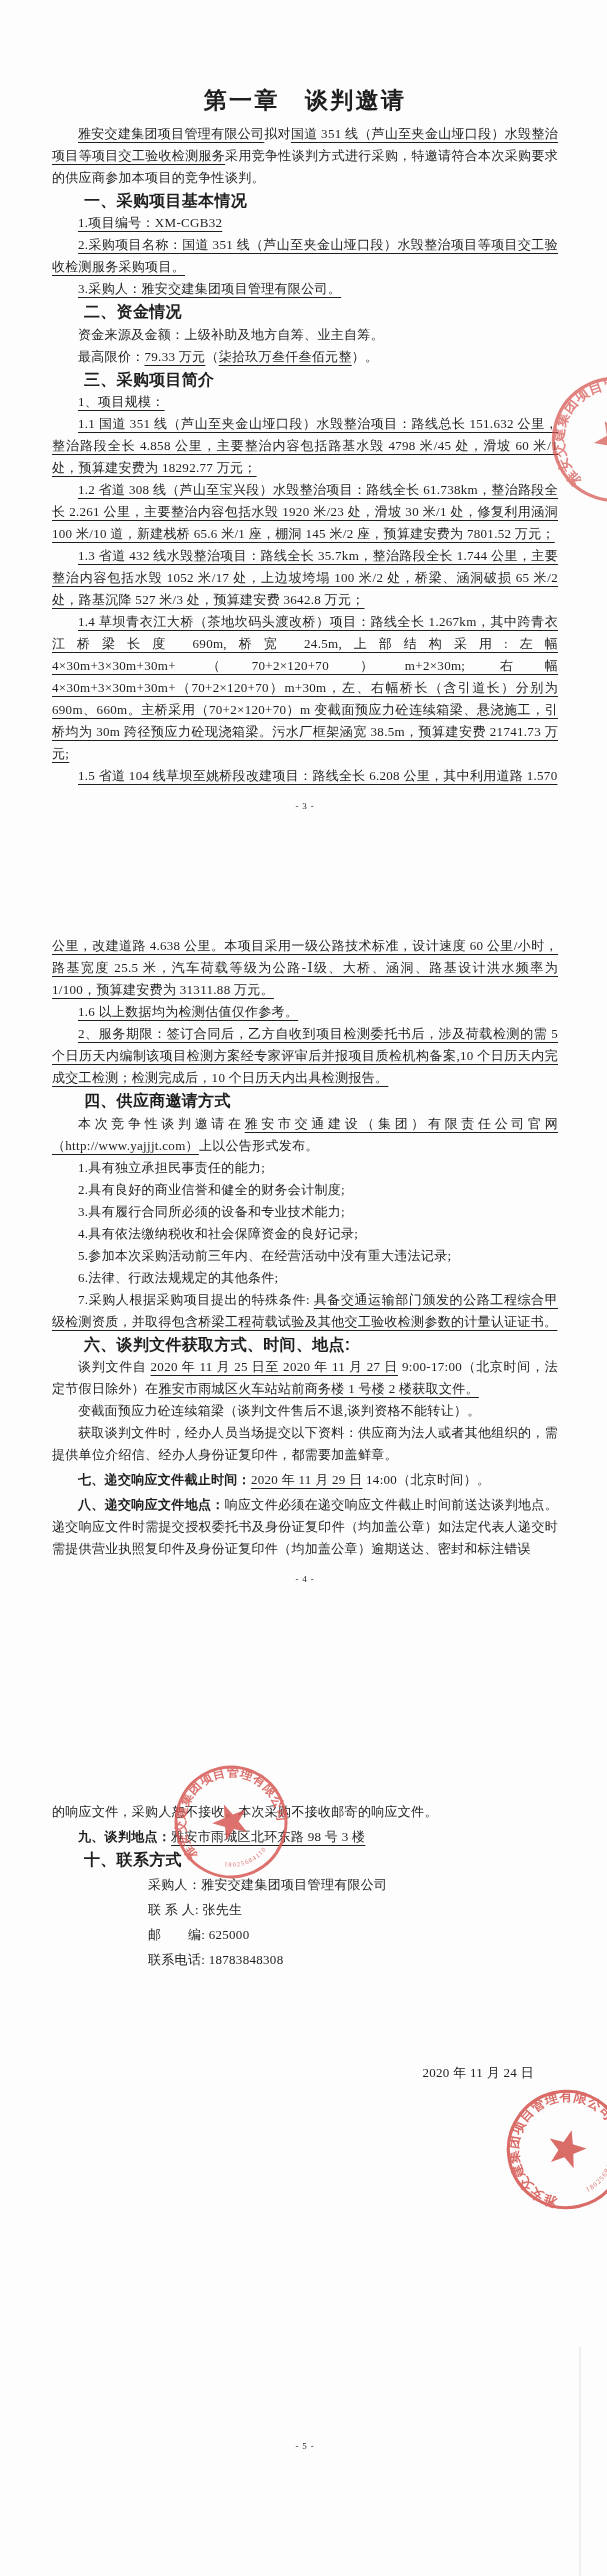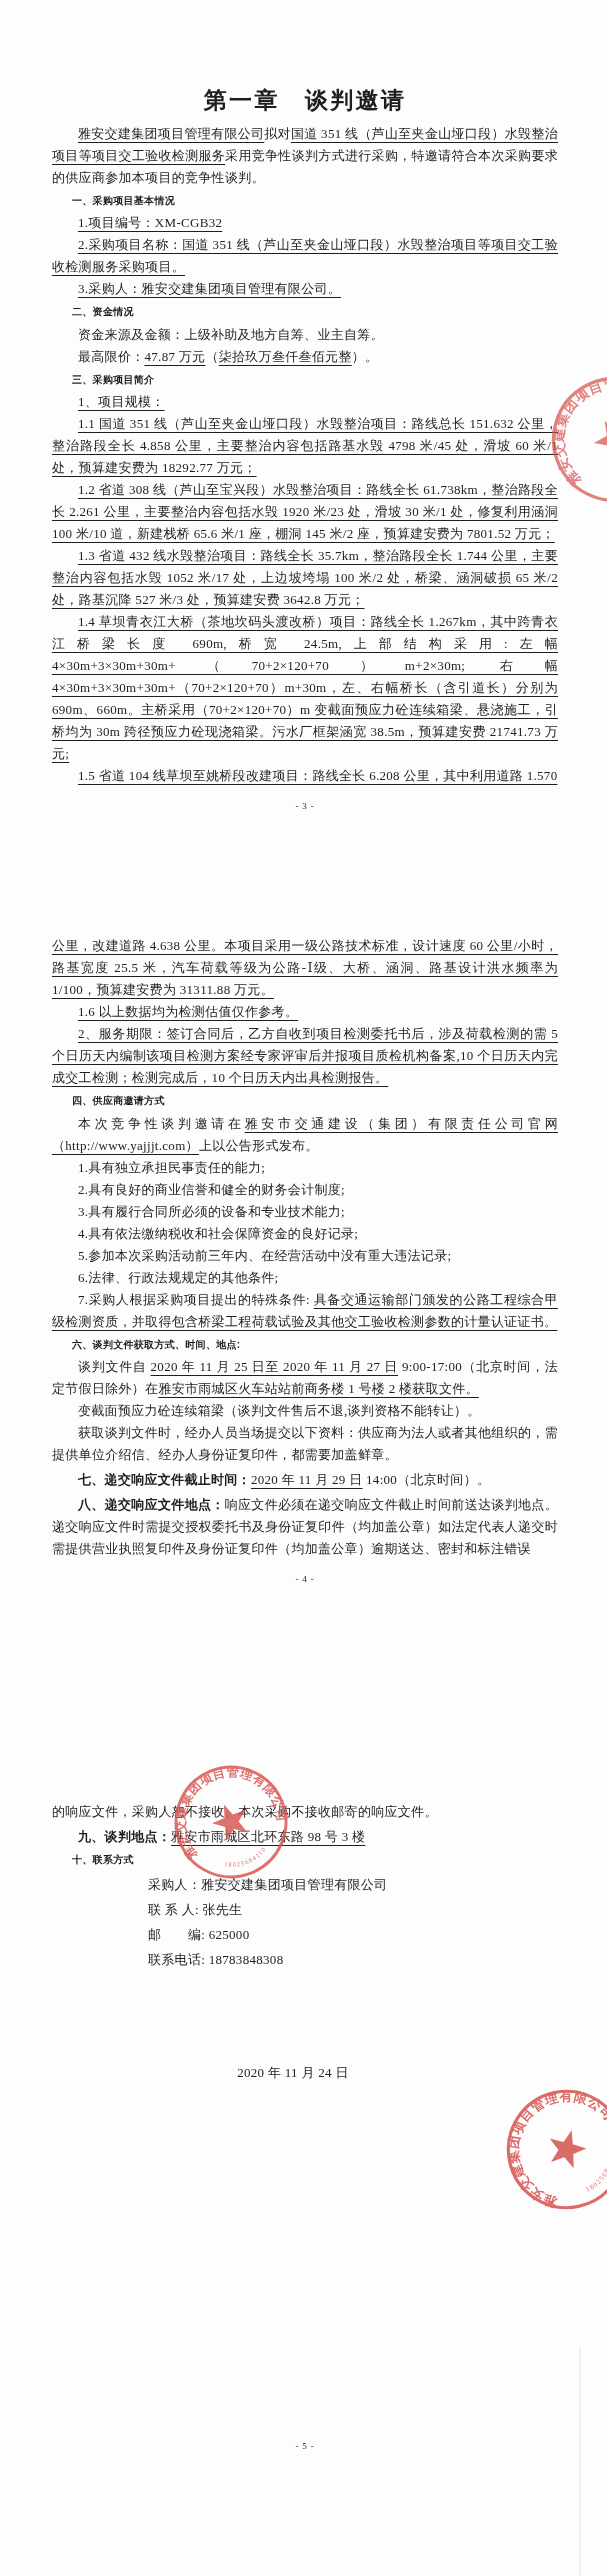--- a/index.html
+++ b/index.html
@@ -6,46 +6,46 @@
   body{
     width:608px;height:2576px;position:relative;overflow:hidden;
     background:#fdfdfd;color:#1e1e1e;
     font-family:"Liberation Serif","DejaVu Serif",serif;
   }
   .page{position:absolute;left:52px;width:506px;}
   .blk{margin:0;font-size:13px;line-height:22px;text-align:justify;letter-spacing:0.3px;}
   .title{font-family:"Liberation Sans","DejaVu Sans",sans-serif;font-weight:bold;
          font-size:23px;line-height:24px;text-align:center;letter-spacing:2.3px;margin-bottom:10.6px;text-indent:0;}
   .h{font-family:"Liberation Sans","DejaVu Sans",sans-serif;font-weight:bold;
-     font-size:10px;line-height:23.5px;text-indent:2em;text-align:left;}
+     font-size:16px;line-height:23.5px;text-indent:2em;text-align:left;}
   .indent{text-indent:2em;}
   .u{text-decoration:underline;text-underline-offset:3.8px;text-decoration-thickness:0.8px;}
   .b{font-weight:bold;font-family:"Liberation Sans","DejaVu Sans",sans-serif;}
   .pagenum{text-align:center;font-size:9px;line-height:15px;margin-top:12px;letter-spacing:0.8px;text-indent:0;}
   .contact{padding-left:96px;text-indent:0;line-height:25px;}
-  .date{text-align:center;padding-right:24px;margin-top:90px;text-indent:0;}
+  .date{text-align:right;padding-right:24px;margin-top:90px;text-indent:0;}
   .gap-top{margin-top:3px;}
   .pagenum-5{margin-top:355px;}
   .seal{position:absolute;pointer-events:none;}
   .scan-artifact{position:absolute;left:579px;top:2347px;width:2.3px;height:229px;background:#efefef;}
 </style>
 </head>
 <body>
 
 <div id="doc">
     <div class="page" style="top: 88px;">
       <div class="blk title"><span>第一章　谈判邀请</span></div>
       <div class="blk indent"><span class="u">雅安交建集团项目管理有限公司</span><span>拟对</span><span class="u">国道 351 线（芦山至夹金山垭口段）水毁整治项目等项目交工验收检测服务</span><span>采用竞争性谈判方式进行采购，特邀请符合本次采购要求的供应商参加本项目的竞争性谈判。</span></div>
       <div class="blk h"><span>一、采购项目基本情况</span></div>
       <div class="blk indent"><span class="u">1.项目编号：XM-CGB32</span></div>
       <div class="blk indent"><span class="u">2.采购项目名称：国道 351 线（芦山至夹金山垭口段）水毁整治项目等项目交工验收检测服务采购项目。</span></div>
       <div class="blk indent"><span class="u">3.采购人：雅安交建集团项目管理有限公司。</span></div>
       <div class="blk h"><span>二、资金情况</span></div>
       <div class="blk indent"><span>资金来源及金额：上级补助及地方自筹、业主自筹。</span></div>
-      <div class="blk indent"><span>最高限价：</span><span class="u">47.87 万元</span><span>（</span><span class="u">柒拾玖万叁仟叁佰元整</span><span>）。</span></div>
+      <div class="blk indent"><span>最高限价：</span><span class="u">79.33 万元</span><span>（</span><span class="u">柒拾玖万叁仟叁佰元整</span><span>）。</span></div>
       <div class="blk h"><span>三、采购项目简介</span></div>
       <div class="blk indent"><span class="u">1、项目规模：</span></div>
       <div class="blk indent"><span class="u">1.1 国道 351 线（芦山至夹金山垭口段）水毁整治项目：路线总长 151.632 公里，整治路段全长 4.858 公里，主要整治内容包括路基水毁 4798 米/45 处，滑坡 60 米/1 处，预算建安费为 18292.77 万元；</span></div>
       <div class="blk indent"><span class="u">1.2 省道 308 线（芦山至宝兴段）水毁整治项目：路线全长 61.738km，整治路段全长 2.261 公里，主要整治内容包括水毁 1920 米/23 处，滑坡 30 米/1 处，修复利用涵洞 100 米/10 道，新建栈桥 65.6 米/1 座，棚洞 145 米/2 座，预算建安费为 7801.52 万元；</span></div>
       <div class="blk indent"><span class="u">1.3 省道 432 线水毁整治项目：路线全长 35.7km，整治路段全长 1.744 公里，主要整治内容包括水毁 1052 米/17 处，上边坡垮塌 100 米/2 处，桥梁、涵洞破损 65 米/2 处，路基沉降 527 米/3 处，预算建安费 3642.8 万元；</span></div>
       <div class="blk indent"><span class="u">1.4 草坝青衣江大桥（茶地坎码头渡改桥）项目：路线全长 1.267km，其中跨青衣江桥梁长度 690m,桥宽 24.5m,上部结构采用:左幅 4×30m+3×30m+30m+（70+2×120+70）m+2×30m; 右幅 4×30m+3×30m+30m+（70+2×120+70）m+30m，左、右幅桥长（含引道长）分别为 690m、660m。主桥采用（70+2×120+70）m 变截面预应力砼连续箱梁、悬浇施工，引桥均为 30m 跨径预应力砼现浇箱梁。污水厂框架涵宽 38.5m，预算建安费 21741.73 万元;</span></div>
       <div class="blk indent"><span class="u">1.5 省道 104 线草坝至姚桥段改建项目：路线全长 6.208 公里，其中利用道路 1.570</span></div>
       <div class="blk pagenum"><span>- 3 -</span></div>
     </div>
     <div class="page" style="top: 935px;">

